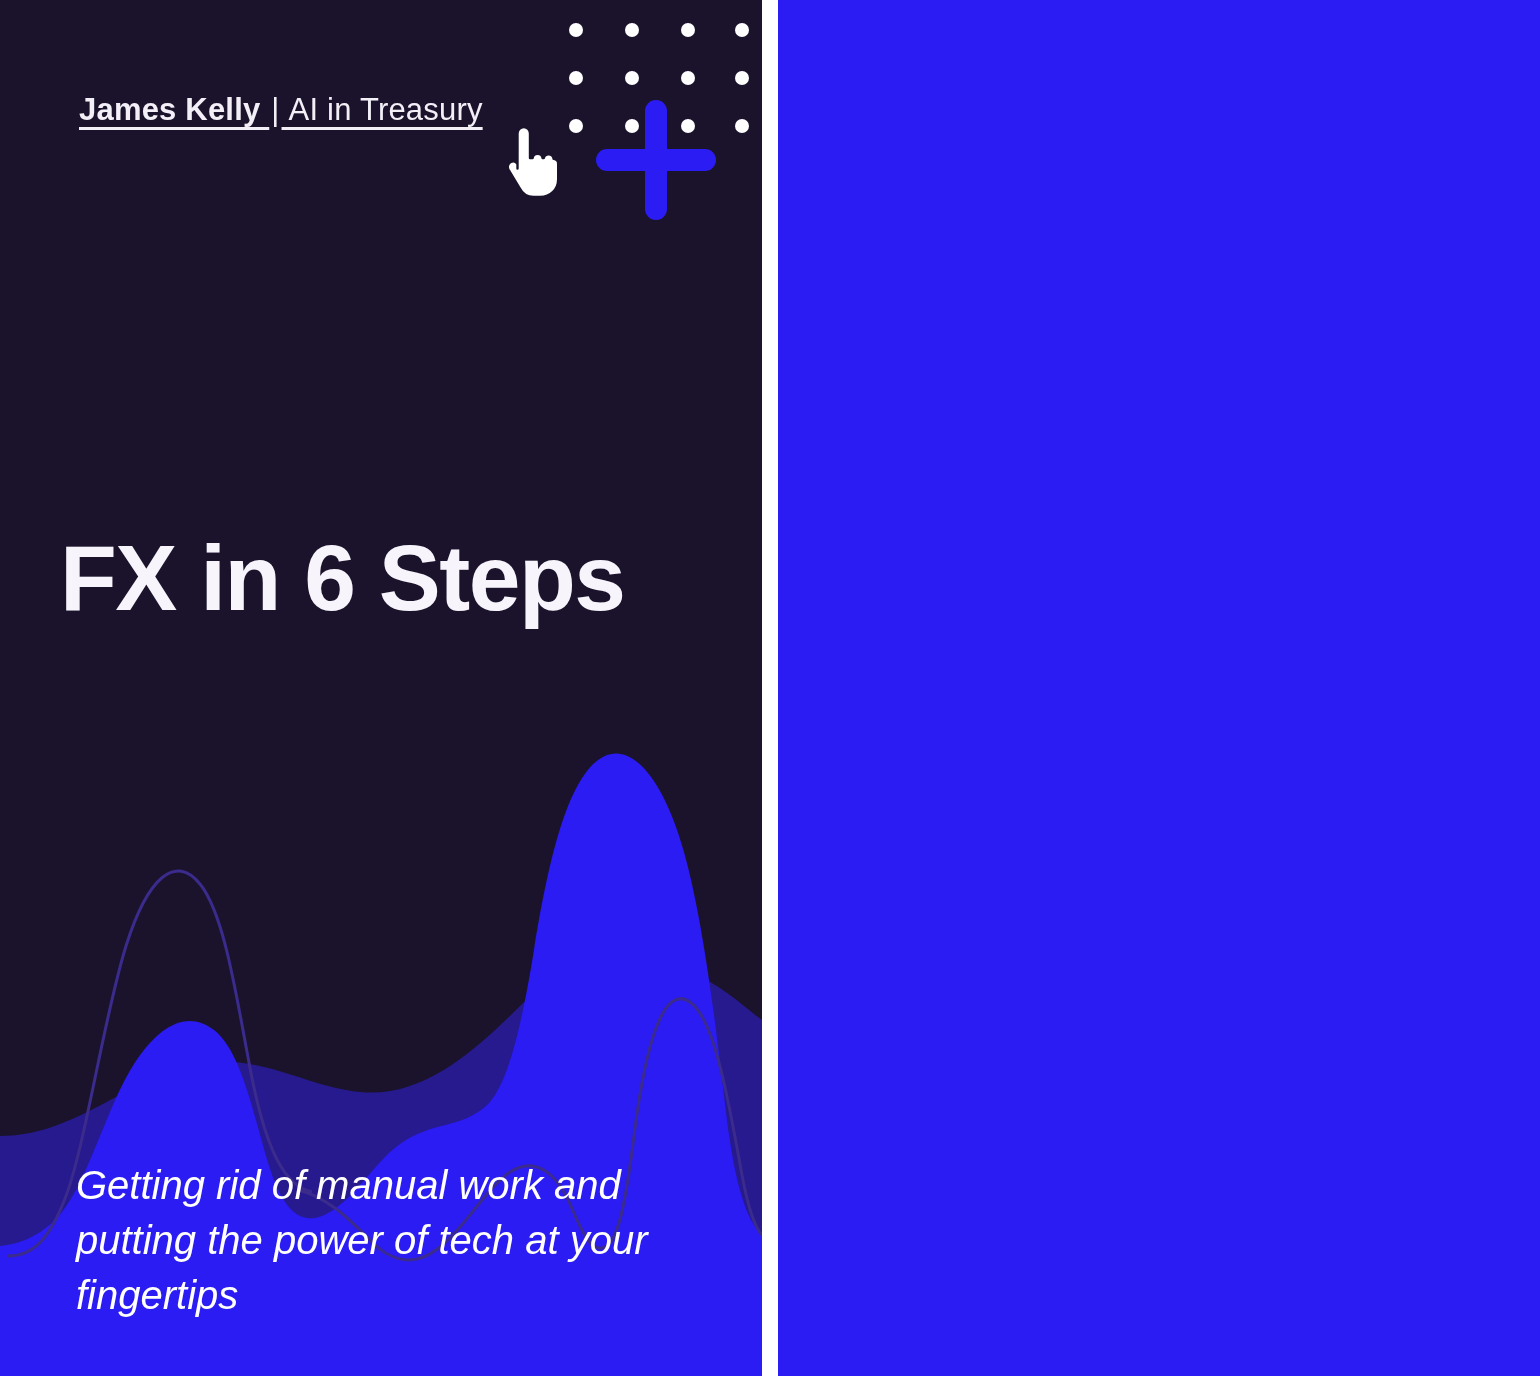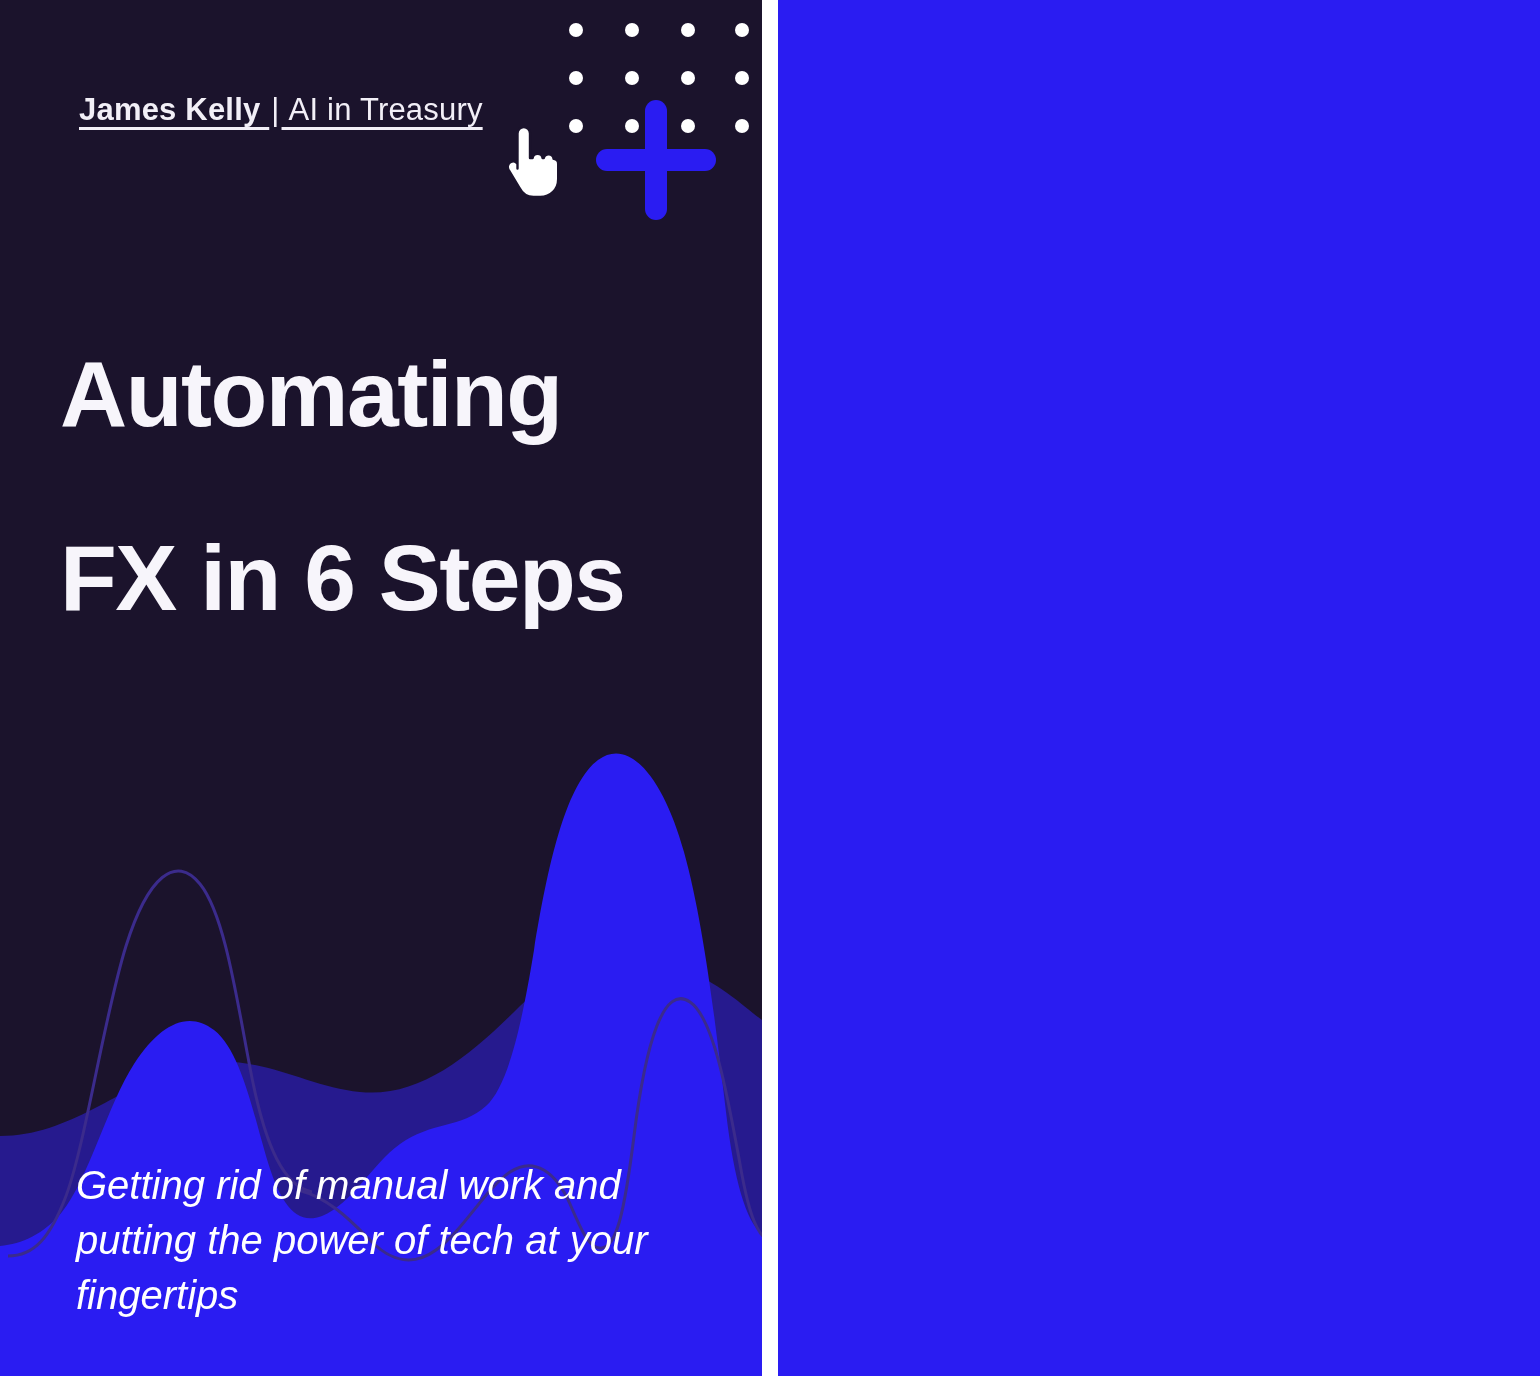--- a/index.html
+++ b/index.html
@@ -178,21 +178,21 @@
     <svg class="hand-cursor" viewBox="0 0 62 76" aria-hidden="true">
       <path d="M17.5,44.5 L17.5,9.5 C17.5,5.9 20.3,3 23.8,3 C27.3,3 30,5.9 30,9.5
                L30,34 L32.6,34 C33,31.6 35.1,29.8 37.6,29.8 C40.1,29.8 42.2,31.6 42.6,34
                L43.8,34 C44.3,31.8 46.3,30.2 48.6,30.2 C51.2,30.2 53.4,32.3 53.6,34.9
                L54,34.9 C56.4,35.3 58.2,37.4 58.2,39.9 L58.2,55
                C58.2,65.5 50.5,73 40.2,73 L33.5,73 C27,73 22.2,69.3 19.4,63.8
                L8.6,45.8 C6.9,42.8 8,39.4 10.9,37.9 C13.5,36.6 16.3,37.6 17.5,40 Z" fill="#ffffff" stroke="#1b132c" stroke-width="2.4" stroke-linejoin="round"></path>
     </svg>
 
     <h1 class="headline">
-      <span>Automating</span><br>
+      <br>
       <br>
       <span>FX in 6 Steps</span>
     </h1>
 
     <p class="subcopy">Getting rid of manual work and putting the power of tech at your fingertips</p>
   </section>
 
   <div class="slide-gap"></div>
 
   <section class="slide-right">

